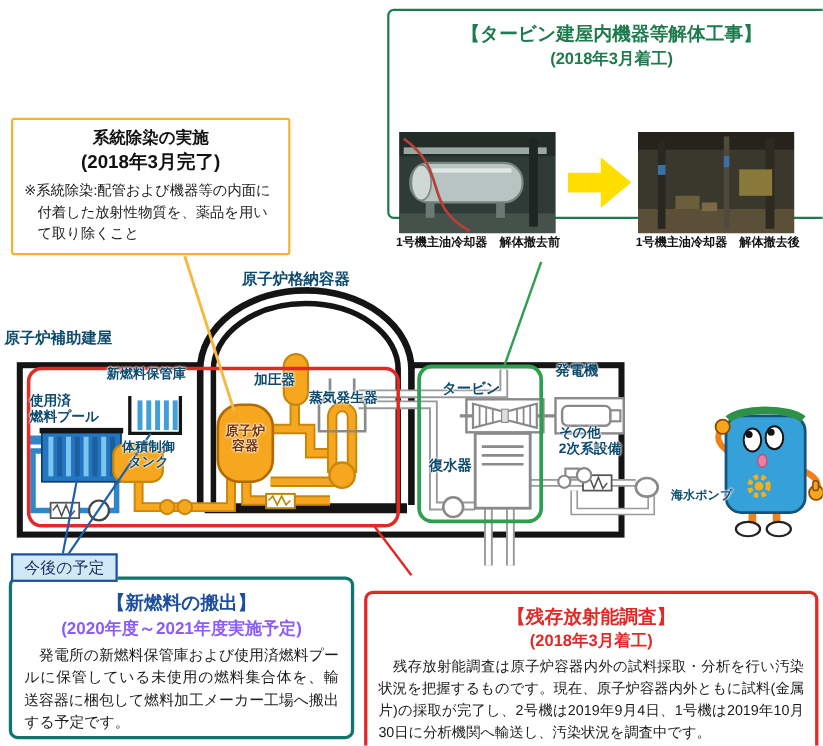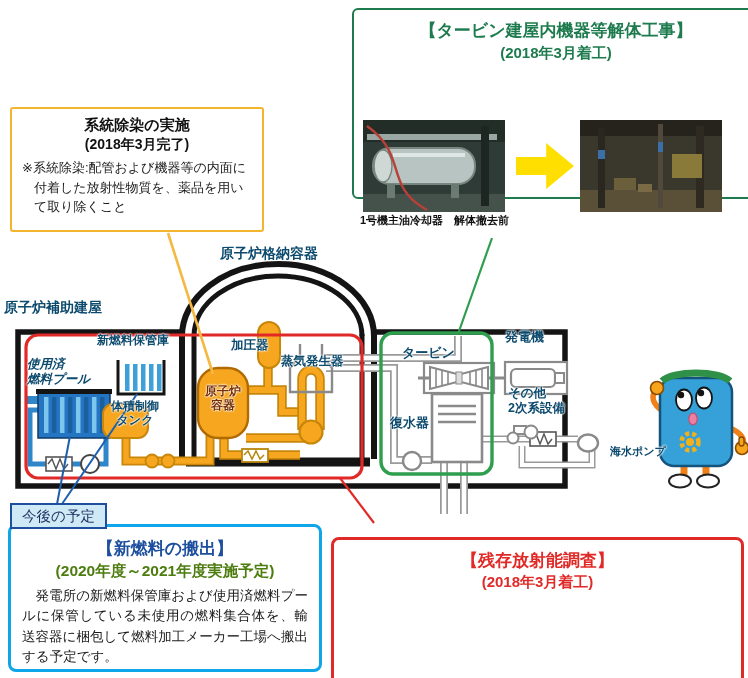--- a/index.html
+++ b/index.html
@@ -20,43 +20,43 @@
   #turbine-box .body{font-size:12.5px;line-height:1.6;text-align:center;margin-top:5px;padding:0 6px;}
   .photo{position:absolute;top:110px;width:142px;height:92px;overflow:hidden;background:#333;}
   #photo-before{left:9px;} #photo-after{left:226px;}
   .caption{position:absolute;top:203px;font-size:11px;font-weight:600;color:#111;white-space:nowrap;}
   #caption-before{left:6px;} #caption-after{left:224px;}
   #yellow-arrow{position:absolute;left:162px;top:131px;width:58px;height:50px;background:#ffdf00;
     clip-path:polygon(0% 32%,52% 32%,52% 4%,100% 50%,52% 96%,52% 68%,0% 68%);}
   
   #decon-box{left:10px;top:107px;width:254px;height:125px;border:2.5px solid #f3b52e;border-radius:3px;}
   #decon-box .ttl{margin-top:7px;font-size:15px;color:#111;}
-  #decon-box .sub{font-size:14px;color:#111;margin-top:1px;}
+  #decon-box .sub{font-size:17px;color:#111;margin-top:1px;}
   #decon-box .body{font-size:13px;line-height:1.5;margin-top:4px;padding:0 10px 0 22px;text-indent:-12px;}
   
-  #newfuel-box{left:8px;top:524px;width:314px;height:148px;border:3px solid #0ea5e9;border-radius:8px;}
+  #newfuel-box{left:8px;top:524px;width:314px;height:148px;border:3px solid #0f766e;border-radius:8px;}
   #newfuel-box .ttl{margin-top:10px;font-size:17px;color:#1d4f9e;}
-  #newfuel-box .sub{font-size:15.5px;color:#4d7c0f;margin-top:1px;}
+  #newfuel-box .sub{font-size:15.5px;color:#8b5cf6;margin-top:1px;}
   #newfuel-box .body{font-size:13.5px;line-height:1.5;margin-top:4px;padding:0 11px;text-align:justify;}
   
   #residual-box{left:331px;top:537px;width:413px;height:152px;border:3px solid #e12a28;border-radius:8px;}
   #residual-box .ttl{margin-top:9px;font-size:17px;color:#e12a28;}
   #residual-box .sub{font-size:15px;color:#e12a28;margin-top:1px;}
   #residual-box .body{font-size:13px;line-height:1.55;margin-top:4px;padding:0 10px;text-align:justify;}
   
   #future-tab{position:absolute;left:10px;top:503px;width:97px;height:26px;background:#cfe9f6;
     border:2px solid #1d4f9e;box-sizing:border-box;font-size:14.5px;font-weight:normal;color:#1b2f5e;
     display:flex;align-items:center;justify-content:center;z-index:4;}
   
   .dlabel{position:absolute;font-weight:bold;color:#0c4a6e;font-size:12.5px;line-height:1.2;
     white-space:pre-line;text-shadow:0 0 2px #fff,0 0 2px #fff,0 0 2px #fff;z-index:3;}
   #lbl-containment{left:220px;top:245px;font-size:14px;}
   #lbl-auxbuilding{left:4px;top:299px;font-size:14px;}
   #lbl-newfuel{left:97px;top:333px;font-size:12px;}
-  #lbl-spentpool{left:27px;top:357px;font-style:italic;}
+  #lbl-spentpool{left:27px;top:357px;}
   #lbl-volctrl{left:111px;top:399px;font-size:12px;text-align:center;}
   #lbl-pressurizer{left:231px;top:338px;}
   #lbl-vessel{left:200px;top:384px;width:46px;text-align:center;font-size:12px;color:#7a2e00;}
   #lbl-sg{left:281px;top:354px;}
   #lbl-turbine{left:402px;top:345px;font-size:13px;}
   #lbl-generator{left:505px;top:329px;font-size:13px;}
   #lbl-condenser{left:390px;top:415px;font-size:13px;}
   #lbl-other2nd{left:508px;top:386px;}
   #lbl-seapump{left:576px;top:445px;font-size:11px;margin-left:34px;}
   .ibox{z-index:2;}
@@ -243,39 +243,41 @@
         <rect x="78" y="4" width="5" height="84" fill="#514a3c"></rect>
         <rect x="116" y="6" width="8" height="82" fill="#2e2a22"></rect>
         <rect x="92" y="34" width="30" height="24" fill="#8a7a3a"></rect>
         <rect x="34" y="58" width="22" height="12" fill="#6a5f3a"></rect>
         <rect x="58" y="64" width="14" height="8" fill="#7a6a45"></rect>
         <rect x="78" y="22" width="5" height="10" fill="#3a6fa8"></rect>
         <rect x="18" y="30" width="7" height="9" fill="#3a6fa8"></rect>
       </svg>
     </div>
     <div class="caption" id="caption-before">1号機主油冷却器　解体撤去前</div>
+    <div class="caption" id="caption-after">1号機主油冷却器　解体撤去後</div>
   </div>
 
   <div class="ibox" id="decon-box">
     <div class="ttl">系統除染の実施</div>
     <div class="sub">(2018年3月完了)</div>
     <div class="body">※系統除染:配管および機器等の内面に付着した放射性物質を、薬品を用いて取り除くこと</div>
   </div>
 
   <div id="future-tab">今後の予定</div>
 
   <div class="ibox" id="newfuel-box">
     <div class="ttl">【新燃料の搬出】</div>
     <div class="sub">(2020年度～2021年度実施予定)</div>
     <div class="body">　発電所の新燃料保管庫および使用済燃料プールに保管している未使用の燃料集合体を、輸送容器に梱包して燃料加工メーカー工場へ搬出する予定です。</div>
   </div>
 
   <div class="ibox" id="residual-box">
     <div class="ttl">【残存放射能調査】</div>
     <div class="sub">(2018年3月着工)</div>
+    <div class="body">　残存放射能調査は原子炉容器内外の試料採取・分析を行い汚染状況を把握するものです。現在、原子炉容器内外ともに試料(金属片)の採取が完了し、2号機は2019年9月4日、1号機は2019年10月30日に分析機関へ輸送し、汚染状況を調査中です。</div>
   </div>
 
   <div class="dlabel" id="lbl-containment">原子炉格納容器</div>
   <div class="dlabel" id="lbl-auxbuilding">原子炉補助建屋</div>
   <div class="dlabel" id="lbl-newfuel">新燃料保管庫</div>
   <div class="dlabel" id="lbl-spentpool">使用済
 燃料プール</div>
   <div class="dlabel" id="lbl-volctrl">体積制御
 タンク</div>
   <div class="dlabel" id="lbl-pressurizer">加圧器</div>

